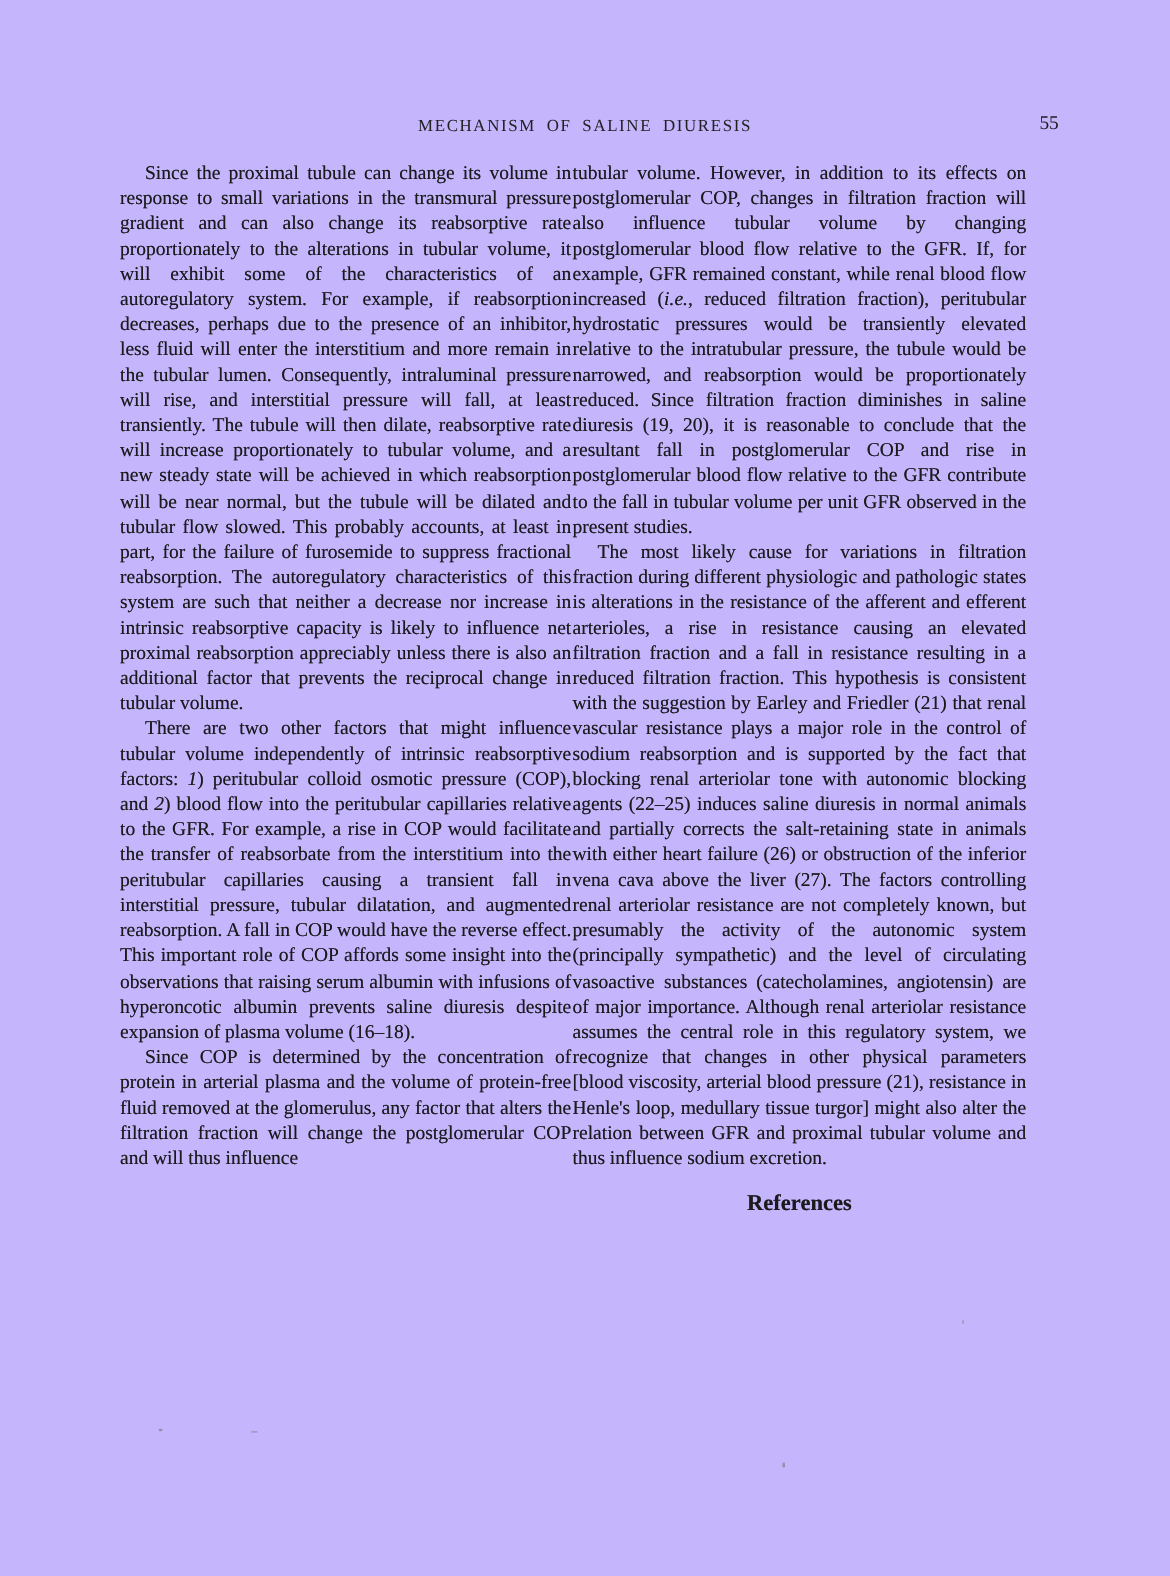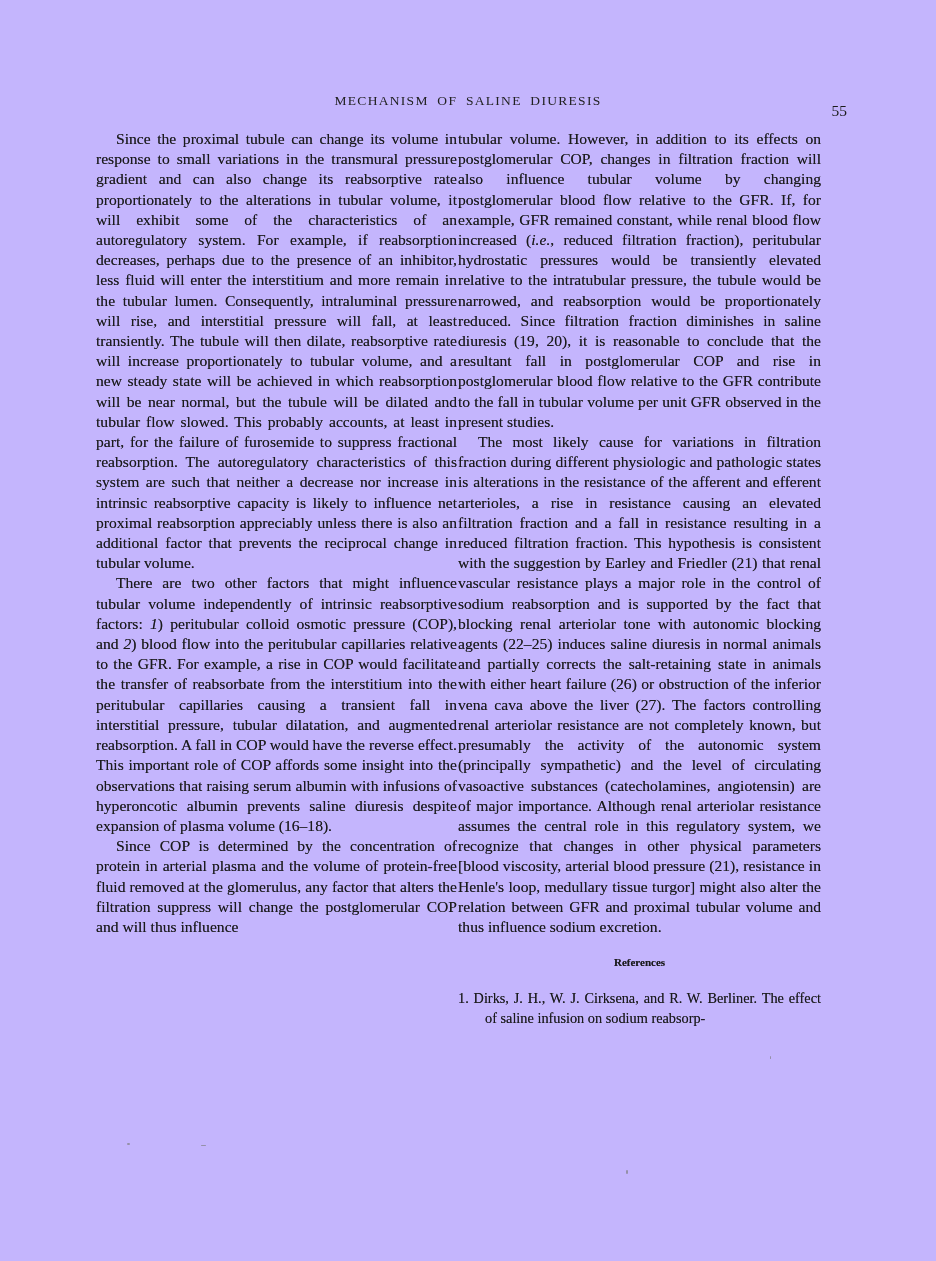--- a/index.html
+++ b/index.html
@@ -31,43 +31,42 @@
     word-spacing: 4px;
     white-space: nowrap;
     color: #222;
   }
   .page-num {
     position: absolute;
     top: 90px;
     right: 89px;
     font-size: 15.5px;
     color: #1b1b1b;
-    margin-top: 12px;
   }
   
   .col {
     position: absolute;
     top: 129px;
     text-align: justify;
     font-size: 15.6px;
     line-height: 20.2px;
     hyphens: auto;
     -webkit-hyphens: auto;
     text-shadow: 0 0 0.35px rgba(0,0,0,0.55);
   }
   .col-left  { left: 96px;  width: 361px; }
   .col-right { left: 458px; width: 363px; }
   .col p { margin: 0; }
   .par-indent { text-indent: 20px; }
   
   .refs-heading {
-    margin: 15px 0 17px 0;
+    margin: 15px 0 6px 0;
     text-align: center;
     font-weight: bold;
-    font-size: 11px;
+    font-size: 18px;
   }
   .ref-item {
     font-size: 14.3px;
     line-height: 19.5px;
     padding-left: 27px;
     text-indent: -27px;
     text-align: justify;
   }
   
   .speck {
@@ -85,28 +84,27 @@
 <body>
 
 <div class="page">
 
   <div class="head-title">MECHANISM OF SALINE DIURESIS</div>
   <div class="page-num">55</div>
 
   <div class="col col-left">
     <p class="body-par par-indent">Since the proximal tubule can change its volume in response to small variations in the transmural pressure gradient and can also change its reabsorptive rate proportionately to the alterations in tubular volume, it will exhibit some of the characteristics of an autoregulatory system. For example, if reabsorption decreases, perhaps due to the presence of an inhibitor, less fluid will enter the interstitium and more remain in the tubular lumen. Consequently, intraluminal pressure will rise, and interstitial pressure will fall, at least transiently. The tubule will then dilate, reabsorptive rate will increase proportionately to tubular volume, and a new steady state will be achieved in which reabsorption will be near normal, but the tubule will be dilated and tubular flow slowed. This probably accounts, at least in part, for the failure of furosemide to suppress fractional reabsorption. The autoregulatory characteristics of this system are such that neither a decrease nor increase in intrinsic reabsorptive capacity is likely to influence net proximal reabsorption appreciably unless there is also an additional factor that prevents the reciprocal change in tubular volume.</p>
     <p class="body-par par-indent">There are two other factors that might influence tubular volume independently of intrinsic reabsorptive factors: <i>1</i>) peritubular colloid osmotic pressure (COP), and <i>2</i>) blood flow into the peritubular capillaries relative to the GFR. For example, a rise in COP would facilitate the transfer of reabsorbate from the interstitium into the peritubular capillaries causing a transient fall in interstitial pressure, tubular dilatation, and augmented reabsorption. A fall in COP would have the reverse effect. This important role of COP affords some insight into the observations that raising serum albumin with infusions of hyperoncotic albumin prevents saline diuresis despite expansion of plasma volume (16–18).</p>
-    <p class="body-par par-indent">Since COP is determined by the concentration of protein in arterial plasma and the volume of protein-free fluid removed at the glomerulus, any factor that alters the filtration suppress will change the postglomerular COP and will thus influence</p>
+    <p class="body-par par-indent">Since COP is determined by the concentration of protein in arterial plasma and the volume of protein-free fluid removed at the glomerulus, any factor that alters the filtration fraction will change the postglomerular COP and will thus influence</p>
   </div>
 
   <div class="col col-right">
     <p class="body-par">tubular volume. However, in addition to its effects on postglomerular COP, changes in filtration fraction will also influence tubular volume by changing postglomerular blood flow relative to the GFR. If, for example, GFR remained constant, while renal blood flow increased (<i>i.e.</i>, reduced filtration fraction), peritubular hydrostatic pressures would be transiently elevated relative to the intratubular pressure, the tubule would be narrowed, and reabsorption would be proportionately reduced. Since filtration fraction diminishes in saline diuresis (19, 20), it is reasonable to conclude that the resultant fall in postglomerular COP and rise in postglomerular blood flow relative to the GFR contribute to the fall in tubular volume per unit GFR observed in the present studies.</p>
     <p class="body-par par-indent">The most likely cause for variations in filtration fraction during different physiologic and pathologic states is alterations in the resistance of the afferent and efferent arterioles, a rise in resistance causing an elevated filtration fraction and a fall in resistance resulting in a reduced filtration fraction. This hypothesis is consistent with the suggestion by Earley and Friedler (21) that renal vascular resistance plays a major role in the control of sodium reabsorption and is supported by the fact that blocking renal arteriolar tone with autonomic blocking agents (22–25) induces saline diuresis in normal animals and partially corrects the salt-retaining state in animals with either heart failure (26) or obstruction of the inferior vena cava above the liver (27). The factors controlling renal arteriolar resistance are not completely known, but presumably the activity of the autonomic system (principally sympathetic) and the level of circulating vasoactive substances (catecholamines, angiotensin) are of major importance. Although renal arteriolar resistance assumes the central role in this regulatory system, we recognize that changes in other physical parameters [blood viscosity, arterial blood pressure (21), resistance in Henle's loop, medullary tissue turgor] might also alter the relation between GFR and proximal tubular volume and thus influence sodium excretion.</p>
     <h3 class="refs-heading">References</h3>
-    <p class="ref-item">1. Dirks, J. H., W. J. Cirksena, and R. W. Berliner. The effect of saline infusion on sodium reabsorp-</p>
   </div>
 
   <div class="speck speck-1"></div>
   <div class="speck speck-2"></div>
   <div class="speck speck-3"></div>
   <div class="speck speck-4"></div>
 
 </div>
 
 </body></html>

